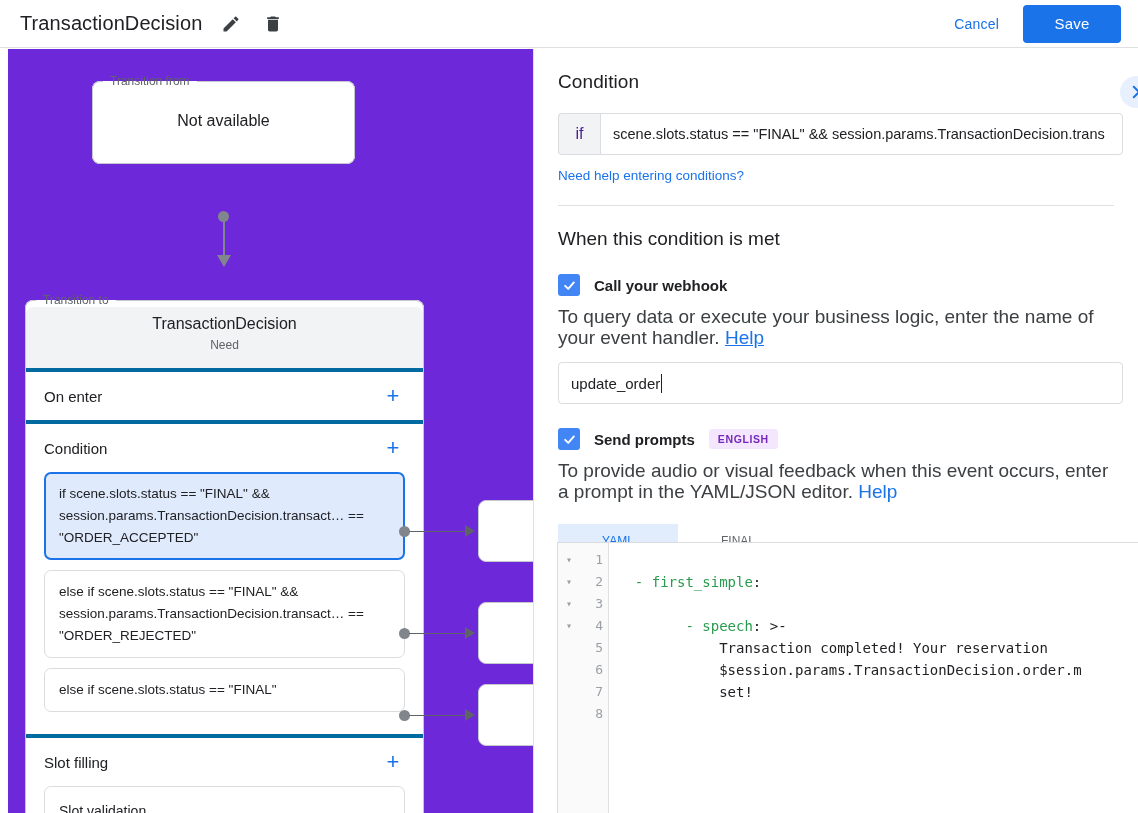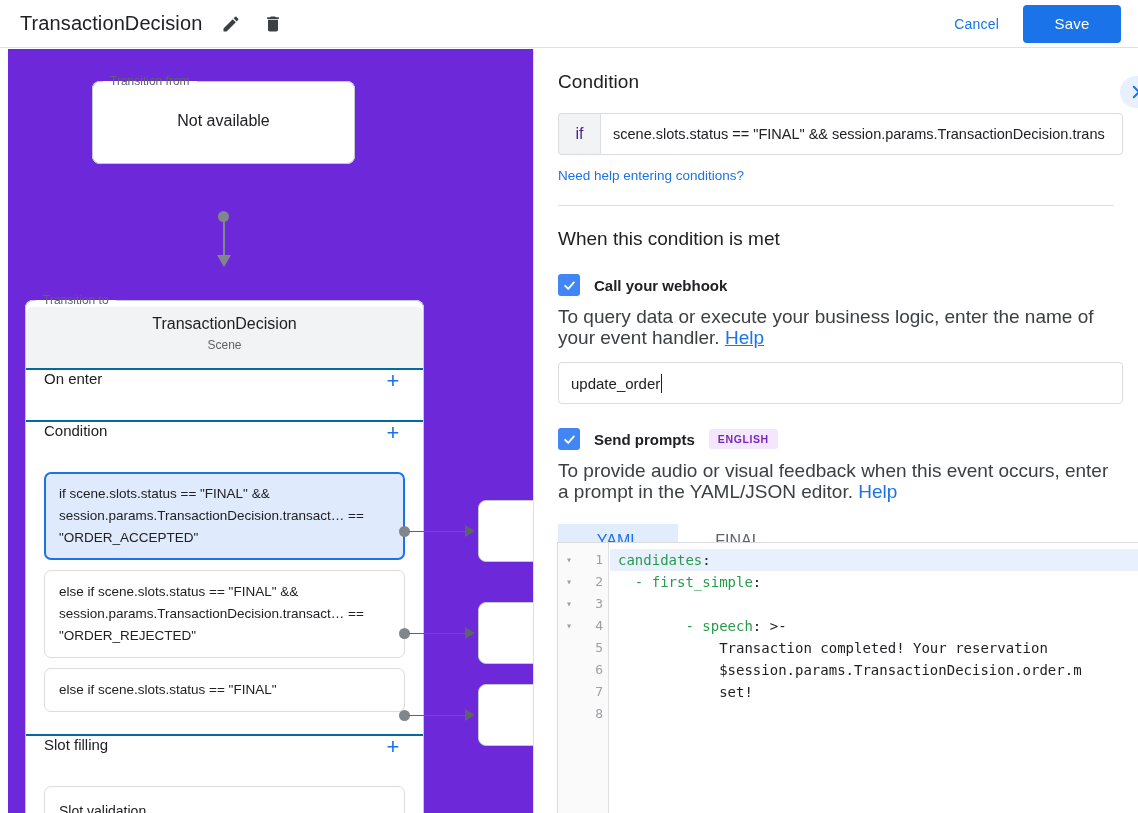--- a/index.html
+++ b/index.html
@@ -91,23 +91,23 @@
     left: 17px; top: 244px; width: 399px; background: #ffffff;
   }
   .scene-head {
     background: #f1f3f4; padding: 8px 0 16px 0; text-align: center;
     border-radius: 7px 7px 0 0;
   }
   .scene-title { font-size: 16px; color: #202124; }
   .scene-sub { font-size: 12px; color: #5f6368; margin-top: 5px; }
 
   .section-row {
-    display: flex; justify-content: space-between;
+    display: flex; align-items: center; justify-content: space-between;
     padding: 0 18px; height: 52px;
-    border-top: 2px solid #0369a1;
+    border-top: 4px solid #0369a1;
   }
   .section-label { font-size: 15px; color: #202124; }
   .plus-btn {
     color: #1a73e8; font-size: 22px; line-height: 1; cursor: pointer;
     width: 24px; text-align: center; font-weight: 400;
   }
   .cards-wrap { padding: 0 18px 12px 18px; }
   .cond-card {
     border: 1px solid #dadce0; border-radius: 7px;
     background: #ffffff; color: #202124;
@@ -218,21 +218,21 @@
   }
   .caret {
     display: inline-block; width: 1px; height: 19px; background: #202124;
     margin-left: 1px;
   }
 
   .tabs { display: flex; margin-top: 22px; }
   .tab {
     min-width: 120px; height: 34px; display: flex;
     align-items: center; justify-content: center;
-    font-size: 16px; color: #5f6368; cursor: pointer;
+    font-size: 12px; color: #5f6368; cursor: pointer;
   }
   .tab.active { background: #e1ecfd; color: #1a73e8; font-weight: 500; }
 
   .editor {
     position: absolute; left: 557px; top: 542px;
     width: 581px; height: 271px;
     border: 1px solid #dadce0; border-right: none; border-bottom: none;
     background: #ffffff; overflow: hidden;
     font-family: "DejaVu Sans Mono", monospace;
     font-size: 14px; line-height: 22px;
@@ -295,21 +295,21 @@
 
     <div class="conn-dot"></div>
     <div class="conn-line"></div>
     <div class="conn-arrow"></div>
 
     <fieldset class="flow-box tbox-to">
       <legend>Transition to</legend>
 
       <div class="scene-head">
         <div class="scene-title">TransactionDecision</div>
-        <div class="scene-sub">Scene</div>
+        <div class="scene-sub">Need</div>
       </div>
 
       <div class="section-row">
         <span class="section-label">On enter</span>
         <span class="plus-btn">+</span>
       </div>
 
       <div class="section-row">
         <span class="section-label">Condition</span>
         <span class="plus-btn">+</span>
@@ -428,21 +428,20 @@
       <div class="ln" style="top: 6px;">1</div>
       <div class="ln" style="top: 28px;">2</div>
       <div class="ln" style="top: 50px;">3</div>
       <div class="ln" style="top: 72px;">4</div>
       <div class="ln" style="top: 94px;">5</div>
       <div class="ln" style="top: 116px;">6</div>
       <div class="ln" style="top: 138px;">7</div>
       <div class="ln" style="top: 160px;">8</div>
     </div>
   <div class="code-area">
-      <div class="code-line hl" style="top: 6px; height: 22px;"><span class="k">candidates</span><span>:</span></div>
       <div class="code-line" style="top: 28px; height: 22px;"><span class="k">  - first_simple</span><span>:</span></div>
       <div class="code-line" style="top: 72px; height: 22px;"><span class="k">        - speech</span><span>: &gt;-</span></div>
       <div class="code-line" style="top: 94px; height: 22px;"><span>            Transaction completed! Your reservation</span></div>
       <div class="code-line" style="top: 116px; height: 22px;"><span>            $session.params.TransactionDecision.order.m</span></div>
       <div class="code-line" style="top: 138px; height: 22px;"><span>            set!</span></div>
       <div class="code-line" style="top: 160px; height: 22px;"><span></span></div>
     </div>
 </div>
 
 </body></html>

